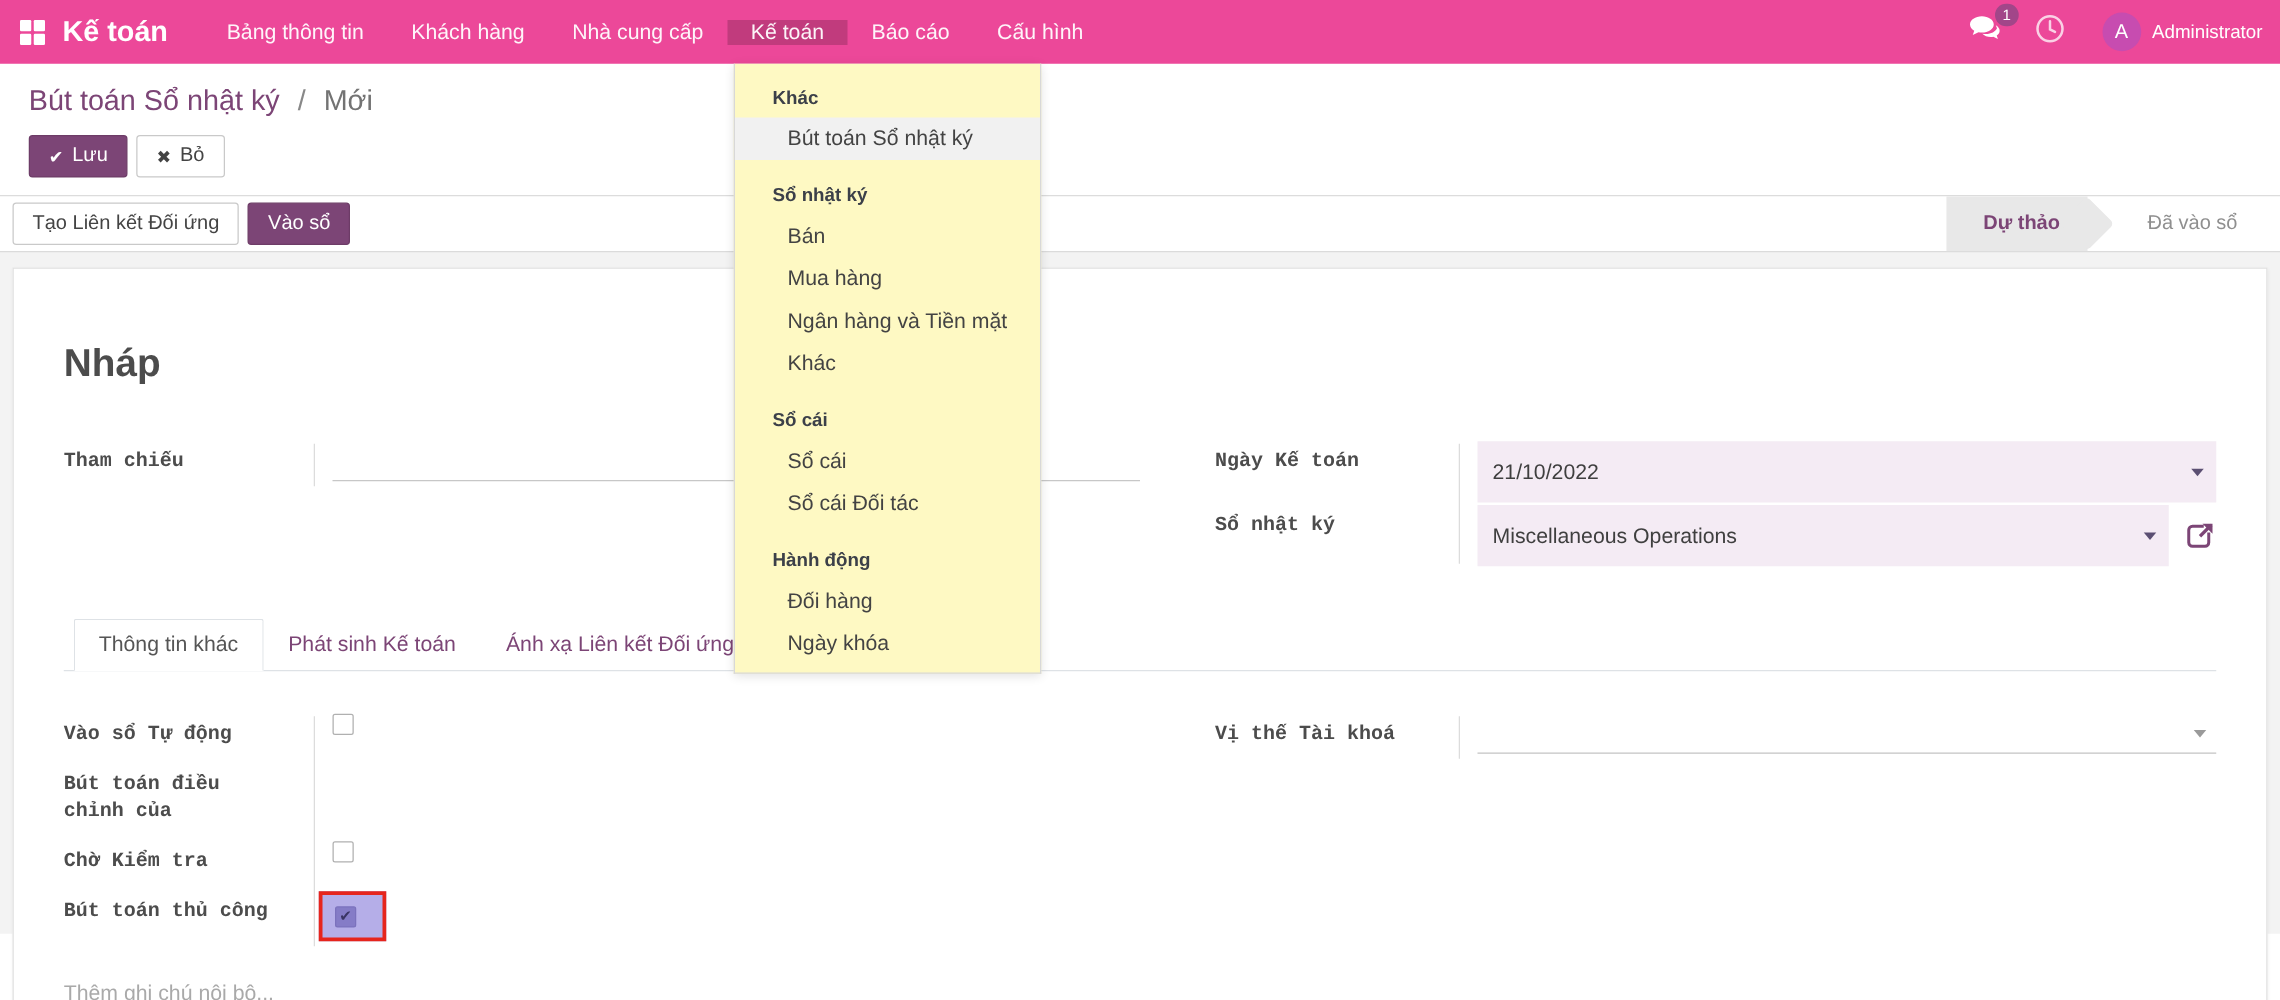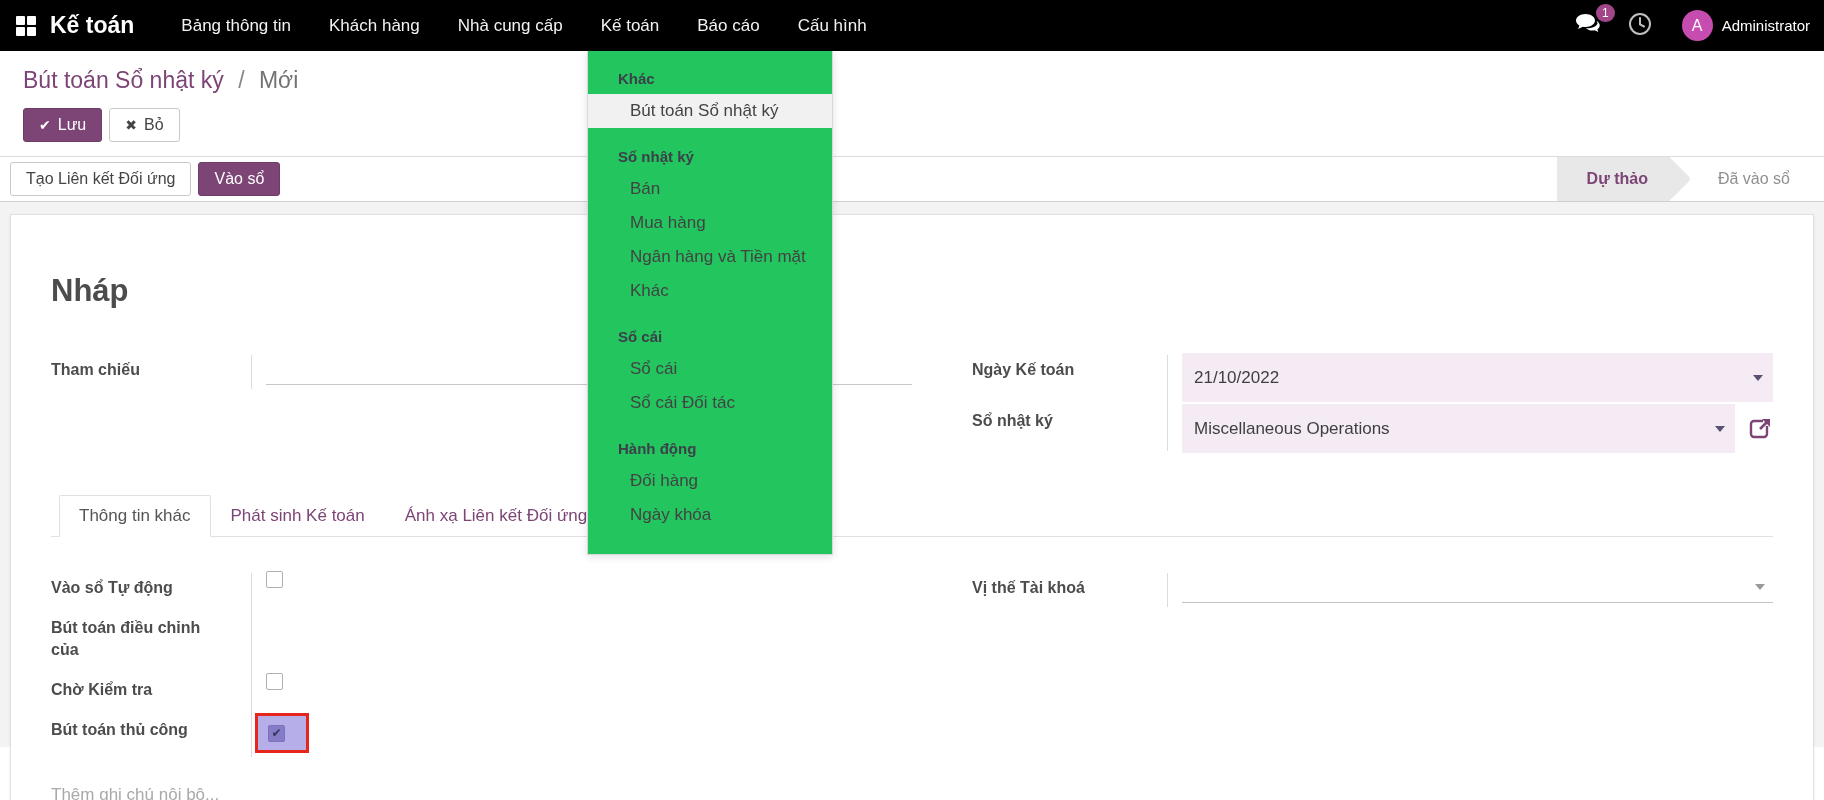--- a/index.html
+++ b/index.html
@@ -1,20 +1,20 @@
 <!DOCTYPE html>
 <html><head>
 <meta charset="utf-8">
 <style>
   * { margin:0; padding:0; box-sizing:border-box; }
   html,body { width:1824px; height:800px; overflow:hidden; background:#fff;
     font-family:"Liberation Sans", sans-serif; color:#444; }
 
   
-  .topbar { height:51px; background:#000000; display:flex; align-items:stretch;
+  .topbar { height:51px; background:#ec4899; display:flex; align-items:stretch;
     justify-content:space-between; color:#fff; position:relative; z-index:50; }
   .topbar-left { display:flex; align-items:center; }
   .apps-icon { width:20px; height:20px; margin:0 14px 0 16px; display:grid;
     grid-template-columns:9px 9px; grid-template-rows:9px 9px; gap:2px; cursor:pointer; }
   .apps-icon span { background:#fff; border-radius:1px; }
   .brand { font-size:23px; font-weight:700; margin-right:28px; cursor:pointer; }
   .nav-item { display:flex; align-items:center; padding:0 19px; font-size:17px;
     color:rgba(255,255,255,.95); cursor:pointer; }
   .nav-item.active { background:rgba(0,0,0,.18); }
   .topbar-right { display:flex; align-items:center; padding-right:14px; }
@@ -58,21 +58,21 @@
 
   .o-group { display:flex; }
   .o-col { width:50%; }
   .o-col.right { padding-left:60px; }
   .o-inner { position:relative; }
   .o-inner::before { content:""; position:absolute; left:200px; top:2px; bottom:2px;
     width:1px; background:#dcdcdc; }
   .o-col.right .o-inner::before { left:195px; }
   .f-row { display:flex; align-items:flex-start; min-height:38px; margin-bottom:2px; }
   .f-label { width:200px; flex:none; font-size:16px; font-weight:700; color:#4c4c4c;
-    padding-top:6px; padding-right:20px; line-height:1.35; }
+    padding-top:6px; padding-right:20px; line-height:1.35;font-family:Liberation Mono, monospace; }
   .o-col.right .f-label { width:195px; }
   .f-value { flex:1; padding-left:15px; }
   .o-col.right .f-value { max-width:615px; }
   .txt-input { width:100%; border:none; border-bottom:1px solid #c7c7c7; height:32px;
     font-size:16px; font-family:"Liberation Sans",sans-serif; outline:none; background:transparent; }
   .filled-field { background:#f4ebf4; height:49px; display:flex; align-items:center;
     justify-content:space-between; padding:0 10px 0 12px; font-size:17px; color:#3f3f3f;
     cursor:pointer; }
   .caret-dn { width:0; height:0; border-left:5px solid transparent; border-right:5px solid transparent;
     border-top:6px solid #5b4f72; }
@@ -96,23 +96,23 @@
   .checkbox { width:17px; height:17px; border:1px solid #b0b0b0; border-radius:2px;
     background:#fff; margin-left:15px; cursor:pointer; }
   .hl-box { margin-left:4px; background:#b5aee8; border:3px solid #e6251d;
     width:54px; height:40px; display:flex; align-items:center; }
   .checkbox.checked { background:#857cc7; border-color:#7b72bd; margin-left:10px;
     display:flex; align-items:center; justify-content:center;
     font-size:12px; color:#3a3464; }
   .note { margin-top:26px; font-size:17px; color:#a9a9a9; cursor:text; }
 
   
-  .dropdown { position:absolute; left:587px; top:51px; width:246px; background:#22c55e;
+  .dropdown { position:absolute; left:587px; top:51px; width:246px; background:#fef9c3;
     border:1px solid #d8d8d8; border-top:none; box-shadow:0 2px 8px rgba(0,0,0,.12);
-    padding:12px 0 22px; z-index:100; }
+    padding:12px 0 6px; z-index:100; }
   .dd-header { font-size:15px; font-weight:700; color:#3c4049; padding:7px 10px 7px 30px;
     margin-top:13px; }
   .dd-header.first { margin-top:0; }
   .dd-item { font-size:17px; color:#434343; padding:7px 10px 7px 42px; cursor:pointer; }
   .dd-item.active { background:#f1f1f1; }
 </style>
 </head>
 <body>
 
 <div class="topbar">

